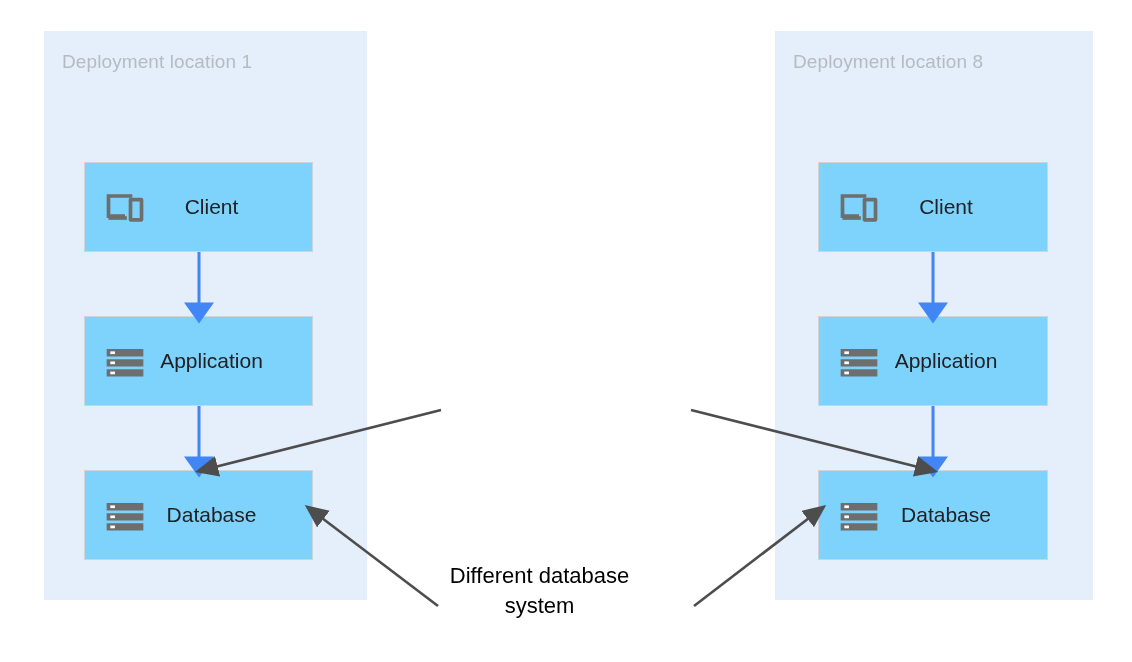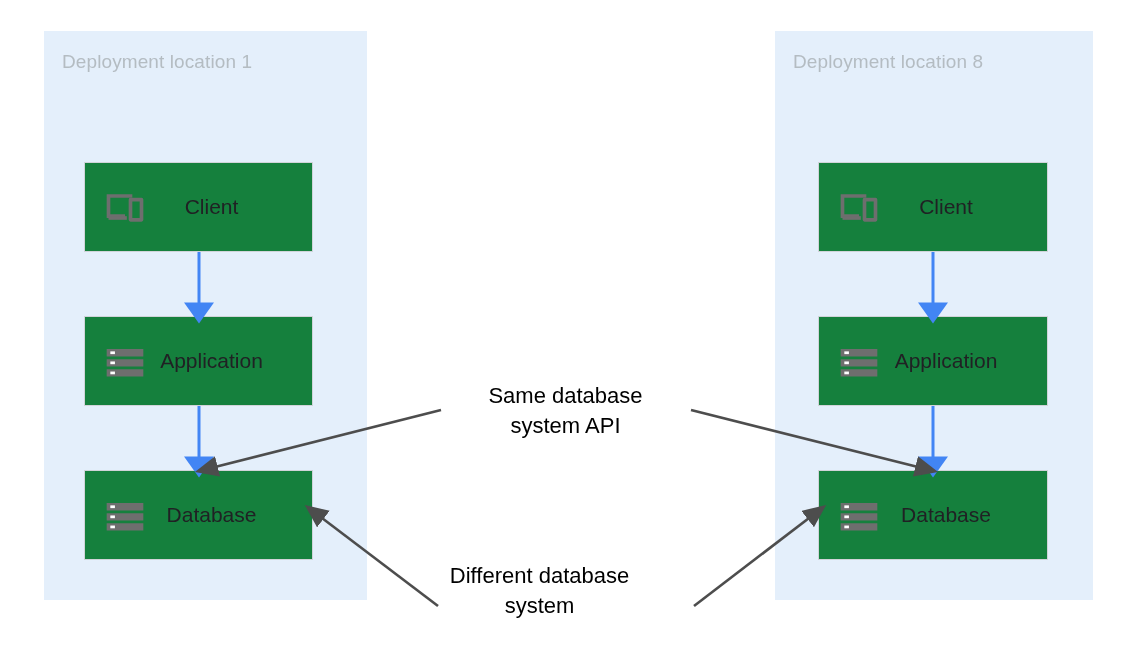--- a/index.html
+++ b/index.html
@@ -30,21 +30,21 @@
     top: 20px;
     font-size: 19px;
     color: #B4BCC2;
     white-space: nowrap;
     letter-spacing: 0.1px;
   }
 
   
   .node {
     position: absolute;
-    background: #15803d;
+    background: #7dd3fc;
     border: 1px solid #D0D4D9;
     box-sizing: border-box;
     display: flex;
     align-items: center;
     justify-content: flex-start;
   }
   .node-icon {
     position: absolute;
     left: 18px;
     top: 50%;
@@ -190,19 +190,17 @@
     <line x1="933" y1="252" x2="933" y2="312" stroke="#4285F4" stroke-width="3" marker-end="url(#blue-head)"></line>
     <line x1="933" y1="406" x2="933" y2="466" stroke="#4285F4" stroke-width="3" marker-end="url(#blue-head)"></line>
 
     <line x1="441" y1="410" x2="211" y2="468" stroke="#4D4D4D" stroke-width="2.6" marker-end="url(#gray-head)"></line>
     <line x1="691" y1="410" x2="922" y2="468" stroke="#4D4D4D" stroke-width="2.6" marker-end="url(#gray-head)"></line>
 
     <line x1="438" y1="606" x2="318" y2="515" stroke="#4D4D4D" stroke-width="2.6" marker-end="url(#gray-head)"></line>
     <line x1="694" y1="606" x2="813" y2="515" stroke="#4D4D4D" stroke-width="2.6" marker-end="url(#gray-head)"></line>
   </svg>
 
-  <div class="annotation" style="left:443px; top:381px; width:245px;">Same database
-system API</div>
 
   <div class="annotation" style="left:417px; top:561px; width:245px;">Different database
 system</div>
 
 </div>
 
 </body></html>

